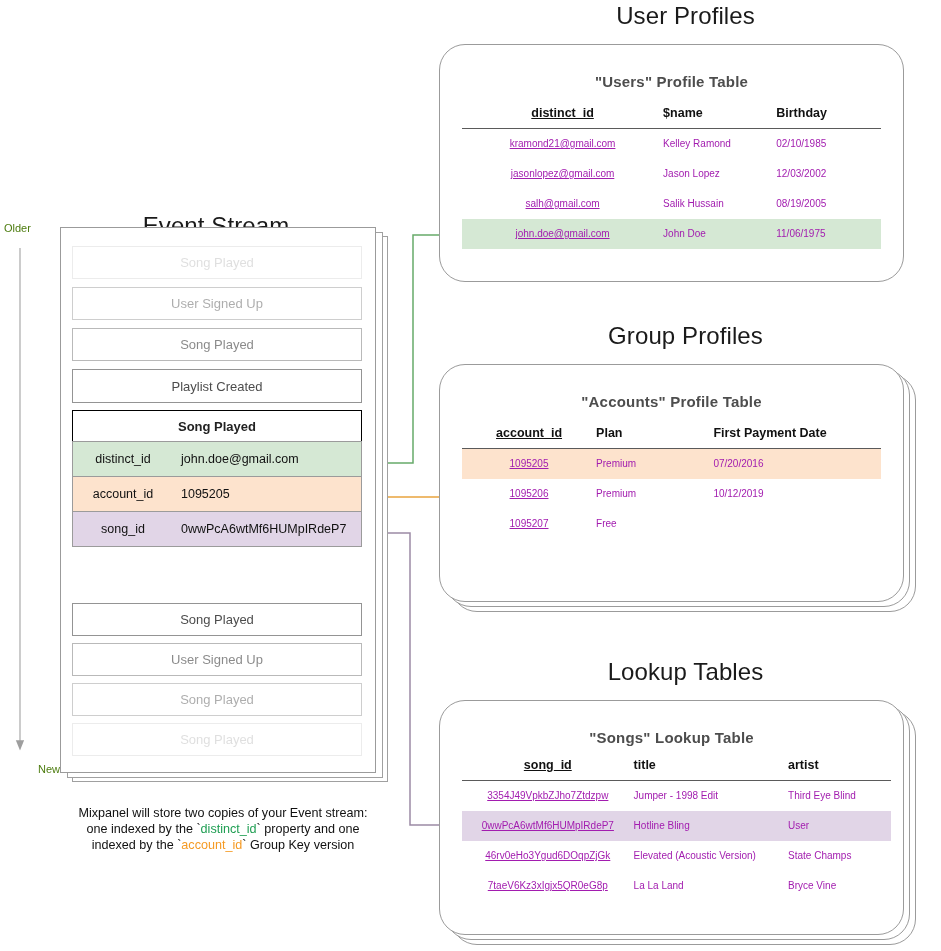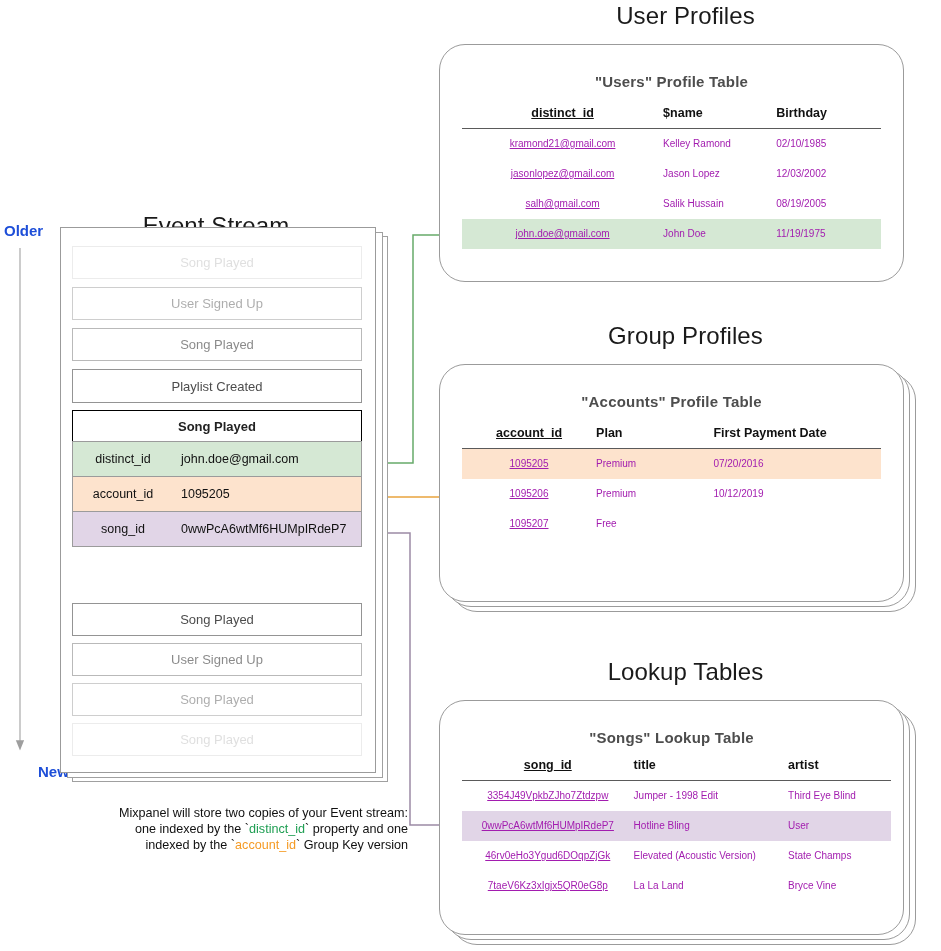--- a/index.html
+++ b/index.html
@@ -124,23 +124,22 @@
     font-size:12.6px;
     line-height:16px;
     color:#111;
   }
   .g-tok { color:#1e9e52; }
   .o-tok { color:#f59a23; }
 
   
   .tl-label {
     position:absolute;
-    font-size:15px;
-    color:#1d4ed8;
-    font-weight:bold;
+    font-size:11px;
+    color:#4d7c0f;
   }
 
   svg.overlay { position:absolute; left:0; top:0; width:941px; height:951px; pointer-events:none; }
 </style>
 </head>
 <body>
 
 <svg class="overlay">
   <defs>
     <marker id="ah-green" markerWidth="9" markerHeight="9" refX="7" refY="3.2" orient="auto">
@@ -212,21 +211,21 @@
 <div class="evtrow f3" style="left:72px; top:643px; width:290px; height:33px;">
   <span>User Signed Up</span>
 </div>
 <div class="evtrow f2" style="left:72px; top:683px; width:290px; height:33px;">
   <span>Song Played</span>
 </div>
 <div class="evtrow f1" style="left:72px; top:723px; width:290px; height:33px;">
   <span>Song Played</span>
 </div>
 
-<div class="caption" style="left:38px; top:805px; width:370px;text-align:right;">
+<div class="caption" style="left:38px; top:805px; width:370px;">
   <div>Mixpanel will store two copies of your Event stream:</div>
   <div><span>one indexed by the `</span><span class="g-tok">distinct_id</span><span>` property and one</span></div>
   <div><span>indexed by the `</span><span class="o-tok">account_id</span><span>` Group Key version</span></div>
 </div>
 
 <div class="sec-title" style="left:430px; top:2px; width:511px;">User Profiles</div>
 
 <div class="cardstack" style="left:439px; top:44px; width:470px; height:240px;">
   <div class="maincard" style="width:465px; height:238px;">
     <div class="card-title" style="margin-top:28px;">"Users" Profile Table</div>
@@ -256,21 +255,21 @@
             <td>12/03/2002</td>
           </tr>
           <tr>
             <td class="keycol"><span>salh@gmail.com</span></td>
             <td>Salik Hussain</td>
             <td>08/19/2005</td>
           </tr>
           <tr class="rowhl-green">
             <td class="keycol"><span>john.doe@gmail.com</span></td>
             <td>John Doe</td>
-            <td>11/19/1975</td>
+            <td>11/06/1975</td>
           </tr>
         </tbody>
       </table>
     </div>
   </div>
 </div>
 
 <div class="sec-title" style="left:430px; top:322px; width:511px;">Group Profiles</div>
 
 <div class="cardstack" style="left:439px; top:364px; width:480px; height:250px;">

